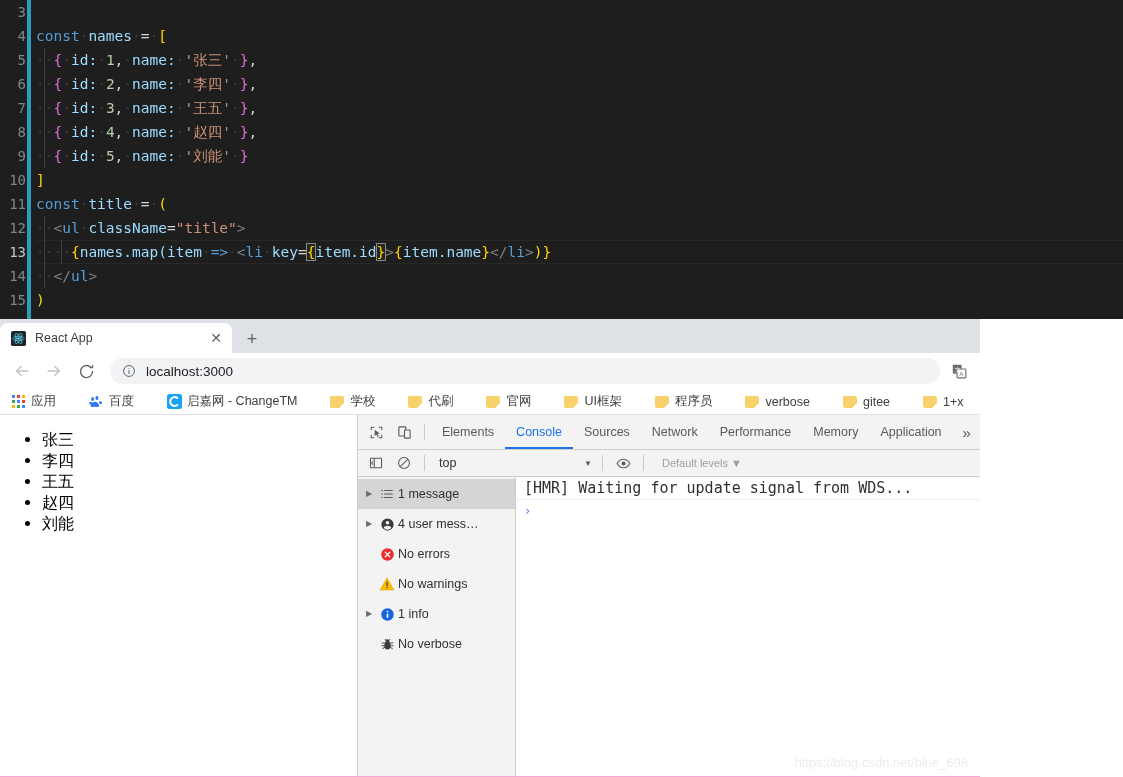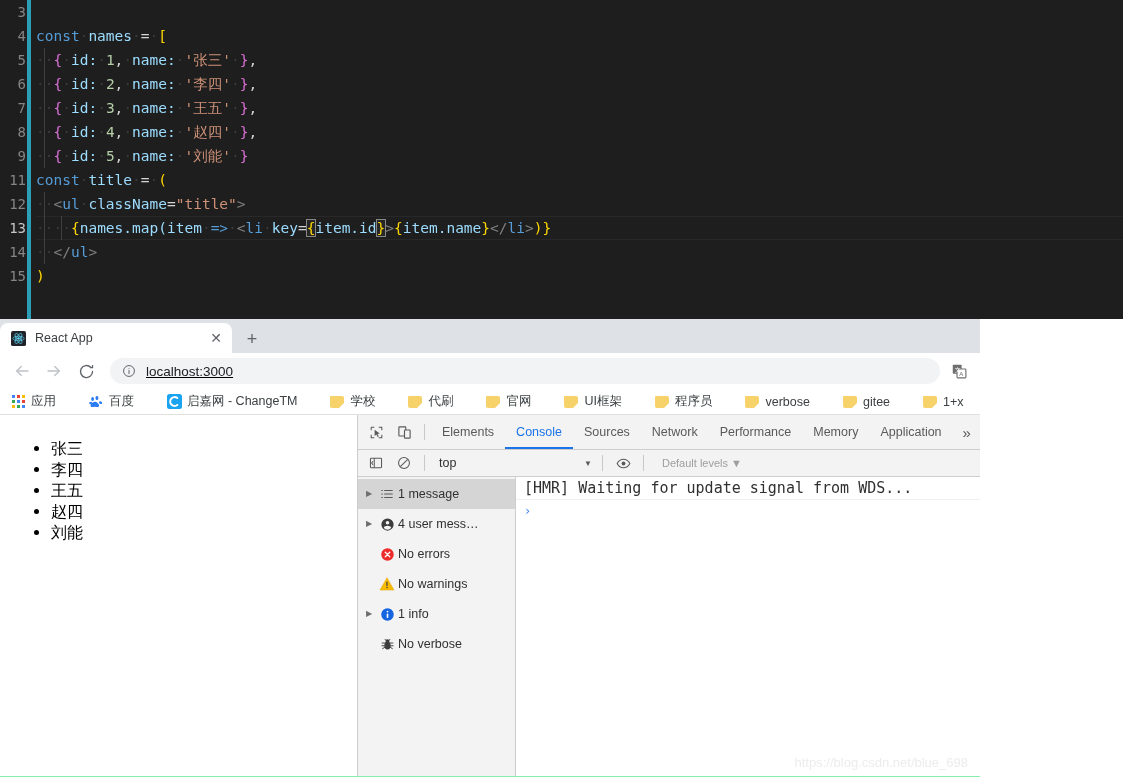--- a/index.html
+++ b/index.html
@@ -105,21 +105,21 @@
     background: rgba(255,255,255,0.04);
   }
 
   
   .browser {
     position: absolute;
     left: 0;
     top: 319px;
     width: 980px;
     height: 458px;
-    background: #86efac;
+    background: #f9a8d4;
   }
   
   .tabstrip {
     position: relative;
     height: 34px;
     background: #dee1e6;
   }
   .tab {
     position: absolute;
     left: 0;
@@ -168,21 +168,20 @@
 
   
   .toolbar {
     position: relative;
     height: 36px;
     background: #ffffff;
     display: flex;
     align-items: center;
     padding: 0 8px;
     box-sizing: border-box;
-    text-decoration: underline;
   }
   .nav-btn {
     width: 28px; height: 28px;
     display: flex; align-items: center; justify-content: center;
     color: #5f6368;
     margin-right: 4px;
     cursor: pointer;
     flex: 0 0 auto;
   }
   .nav-btn.disabled { color: #bdc1c6; }
@@ -272,21 +271,21 @@
     display: flex;
   }
   .page-view {
     width: 357px;
     background: #ffffff;
     padding: 12px 0 0 0;
     box-sizing: border-box;
     overflow: hidden;
   }
   .page-view ul {
-    margin: 11px;
+    margin: 2px;
     list-style: disc;
   }
   .page-view li {
     font-family: "DejaVu Sans", sans-serif;
     font-size: 16px;
     color: #000000;
     line-height: 21px;
     margin-bottom: 0px;
   }
 
@@ -519,20 +518,24 @@
         <span class="indent-guide" style="left:44px;"></span>
         <span class="code-text"><span class="t-dot">··</span><span class="t-brkt2">{</span><span class="t-dot">·</span><span class="t-var">id:</span><span class="t-dot">·</span><span class="t-num">4</span><span class="t-plain">,</span><span class="t-dot">·</span><span class="t-var">name:</span><span class="t-dot">·</span><span class="t-str">'赵四'</span><span class="t-dot">·</span><span class="t-brkt2">}</span><span class="t-plain">,</span></span>
       </div>
 
       <div class="code-line">
         <span class="ln">9</span>
         <span class="indent-guide" style="left:44px;"></span>
         <span class="code-text"><span class="t-dot">··</span><span class="t-brkt2">{</span><span class="t-dot">·</span><span class="t-var">id:</span><span class="t-dot">·</span><span class="t-num">5</span><span class="t-plain">,</span><span class="t-dot">·</span><span class="t-var">name:</span><span class="t-dot">·</span><span class="t-str">'刘能'</span><span class="t-dot">·</span><span class="t-brkt2">}</span></span>
       </div>
 
+      <div class="code-line">
+        <span class="ln">10</span>
+        <span class="code-text t-brkt1">]</span>
+      </div>
 
       <div class="code-line">
         <span class="ln">11</span>
         <span class="code-text"><span class="t-kw">const</span><span class="t-dot">·</span><span class="t-var">title</span><span class="t-dot">·</span><span class="t-plain">=</span><span class="t-dot">·</span><span class="t-brkt1">(</span></span>
       </div>
 
       <div class="code-line">
         <span class="ln">12</span>
         <span class="indent-guide" style="left:44px;"></span>
         <span class="code-text"><span class="t-dot">··</span><span class="t-jsx">&lt;</span><span class="t-tag">ul</span><span class="t-dot">·</span><span class="t-attr">className</span><span class="t-plain">=</span><span class="t-str">"title"</span><span class="t-jsx">&gt;</span></span>

